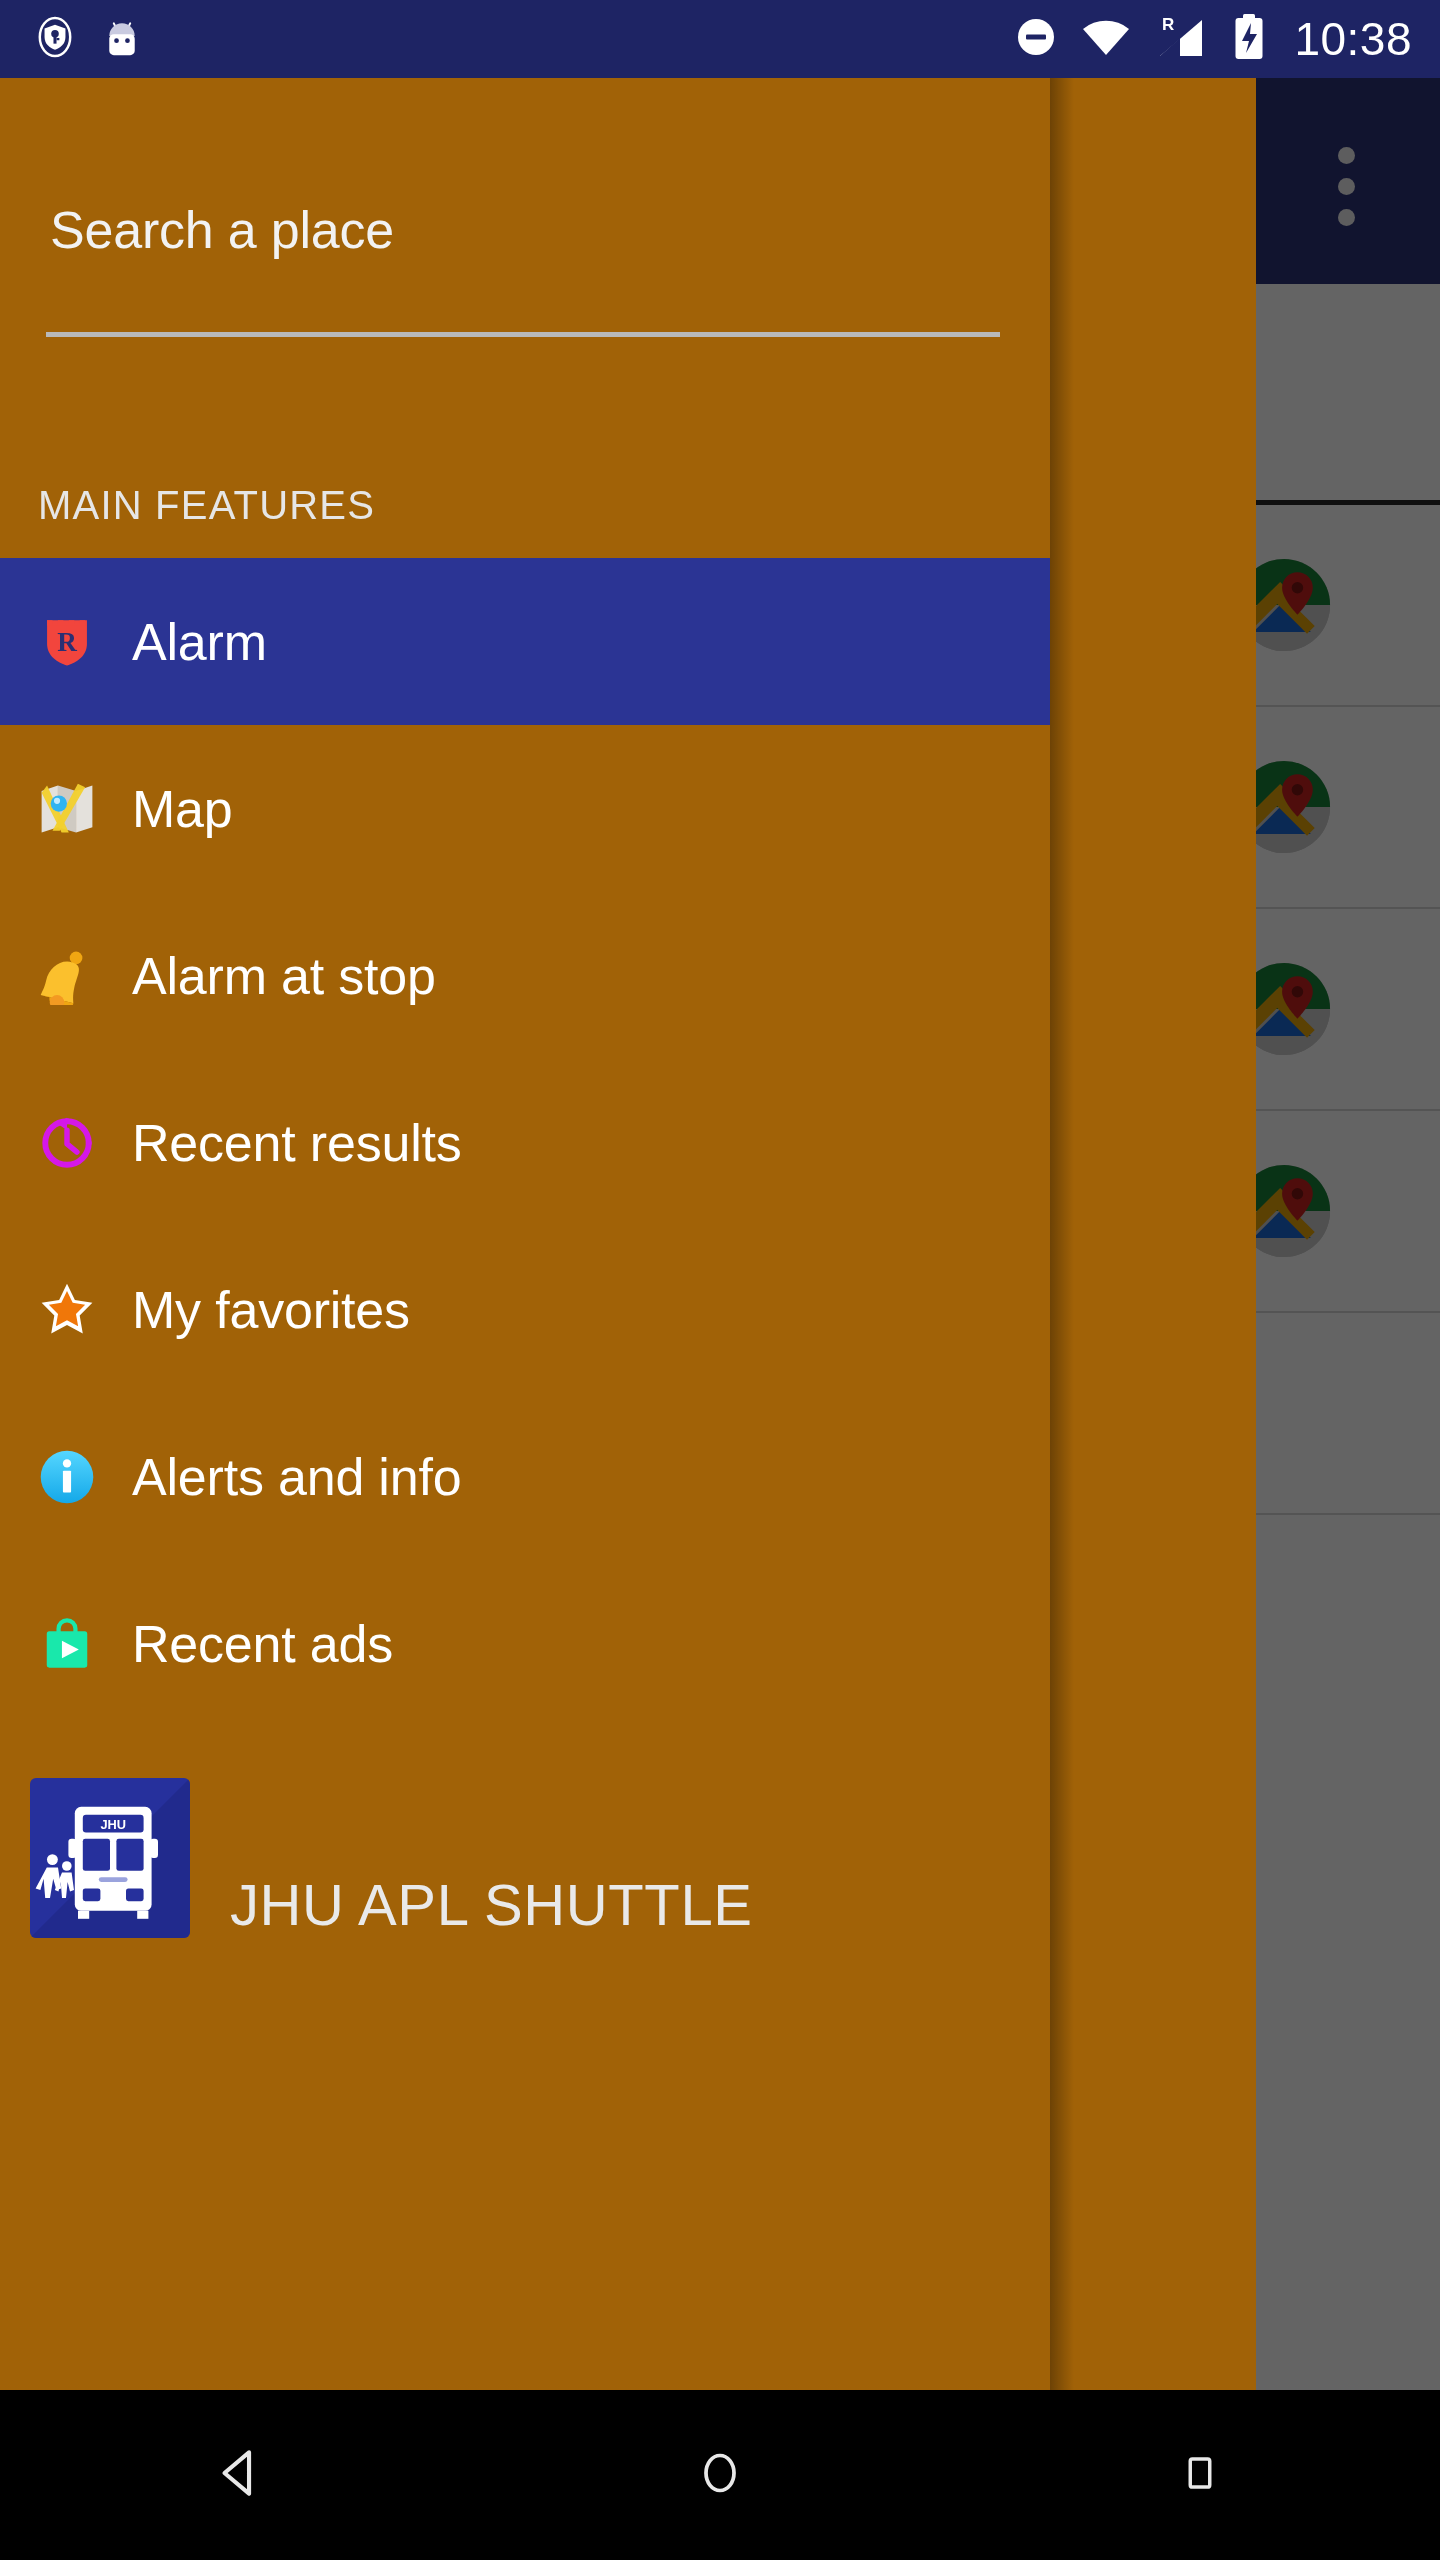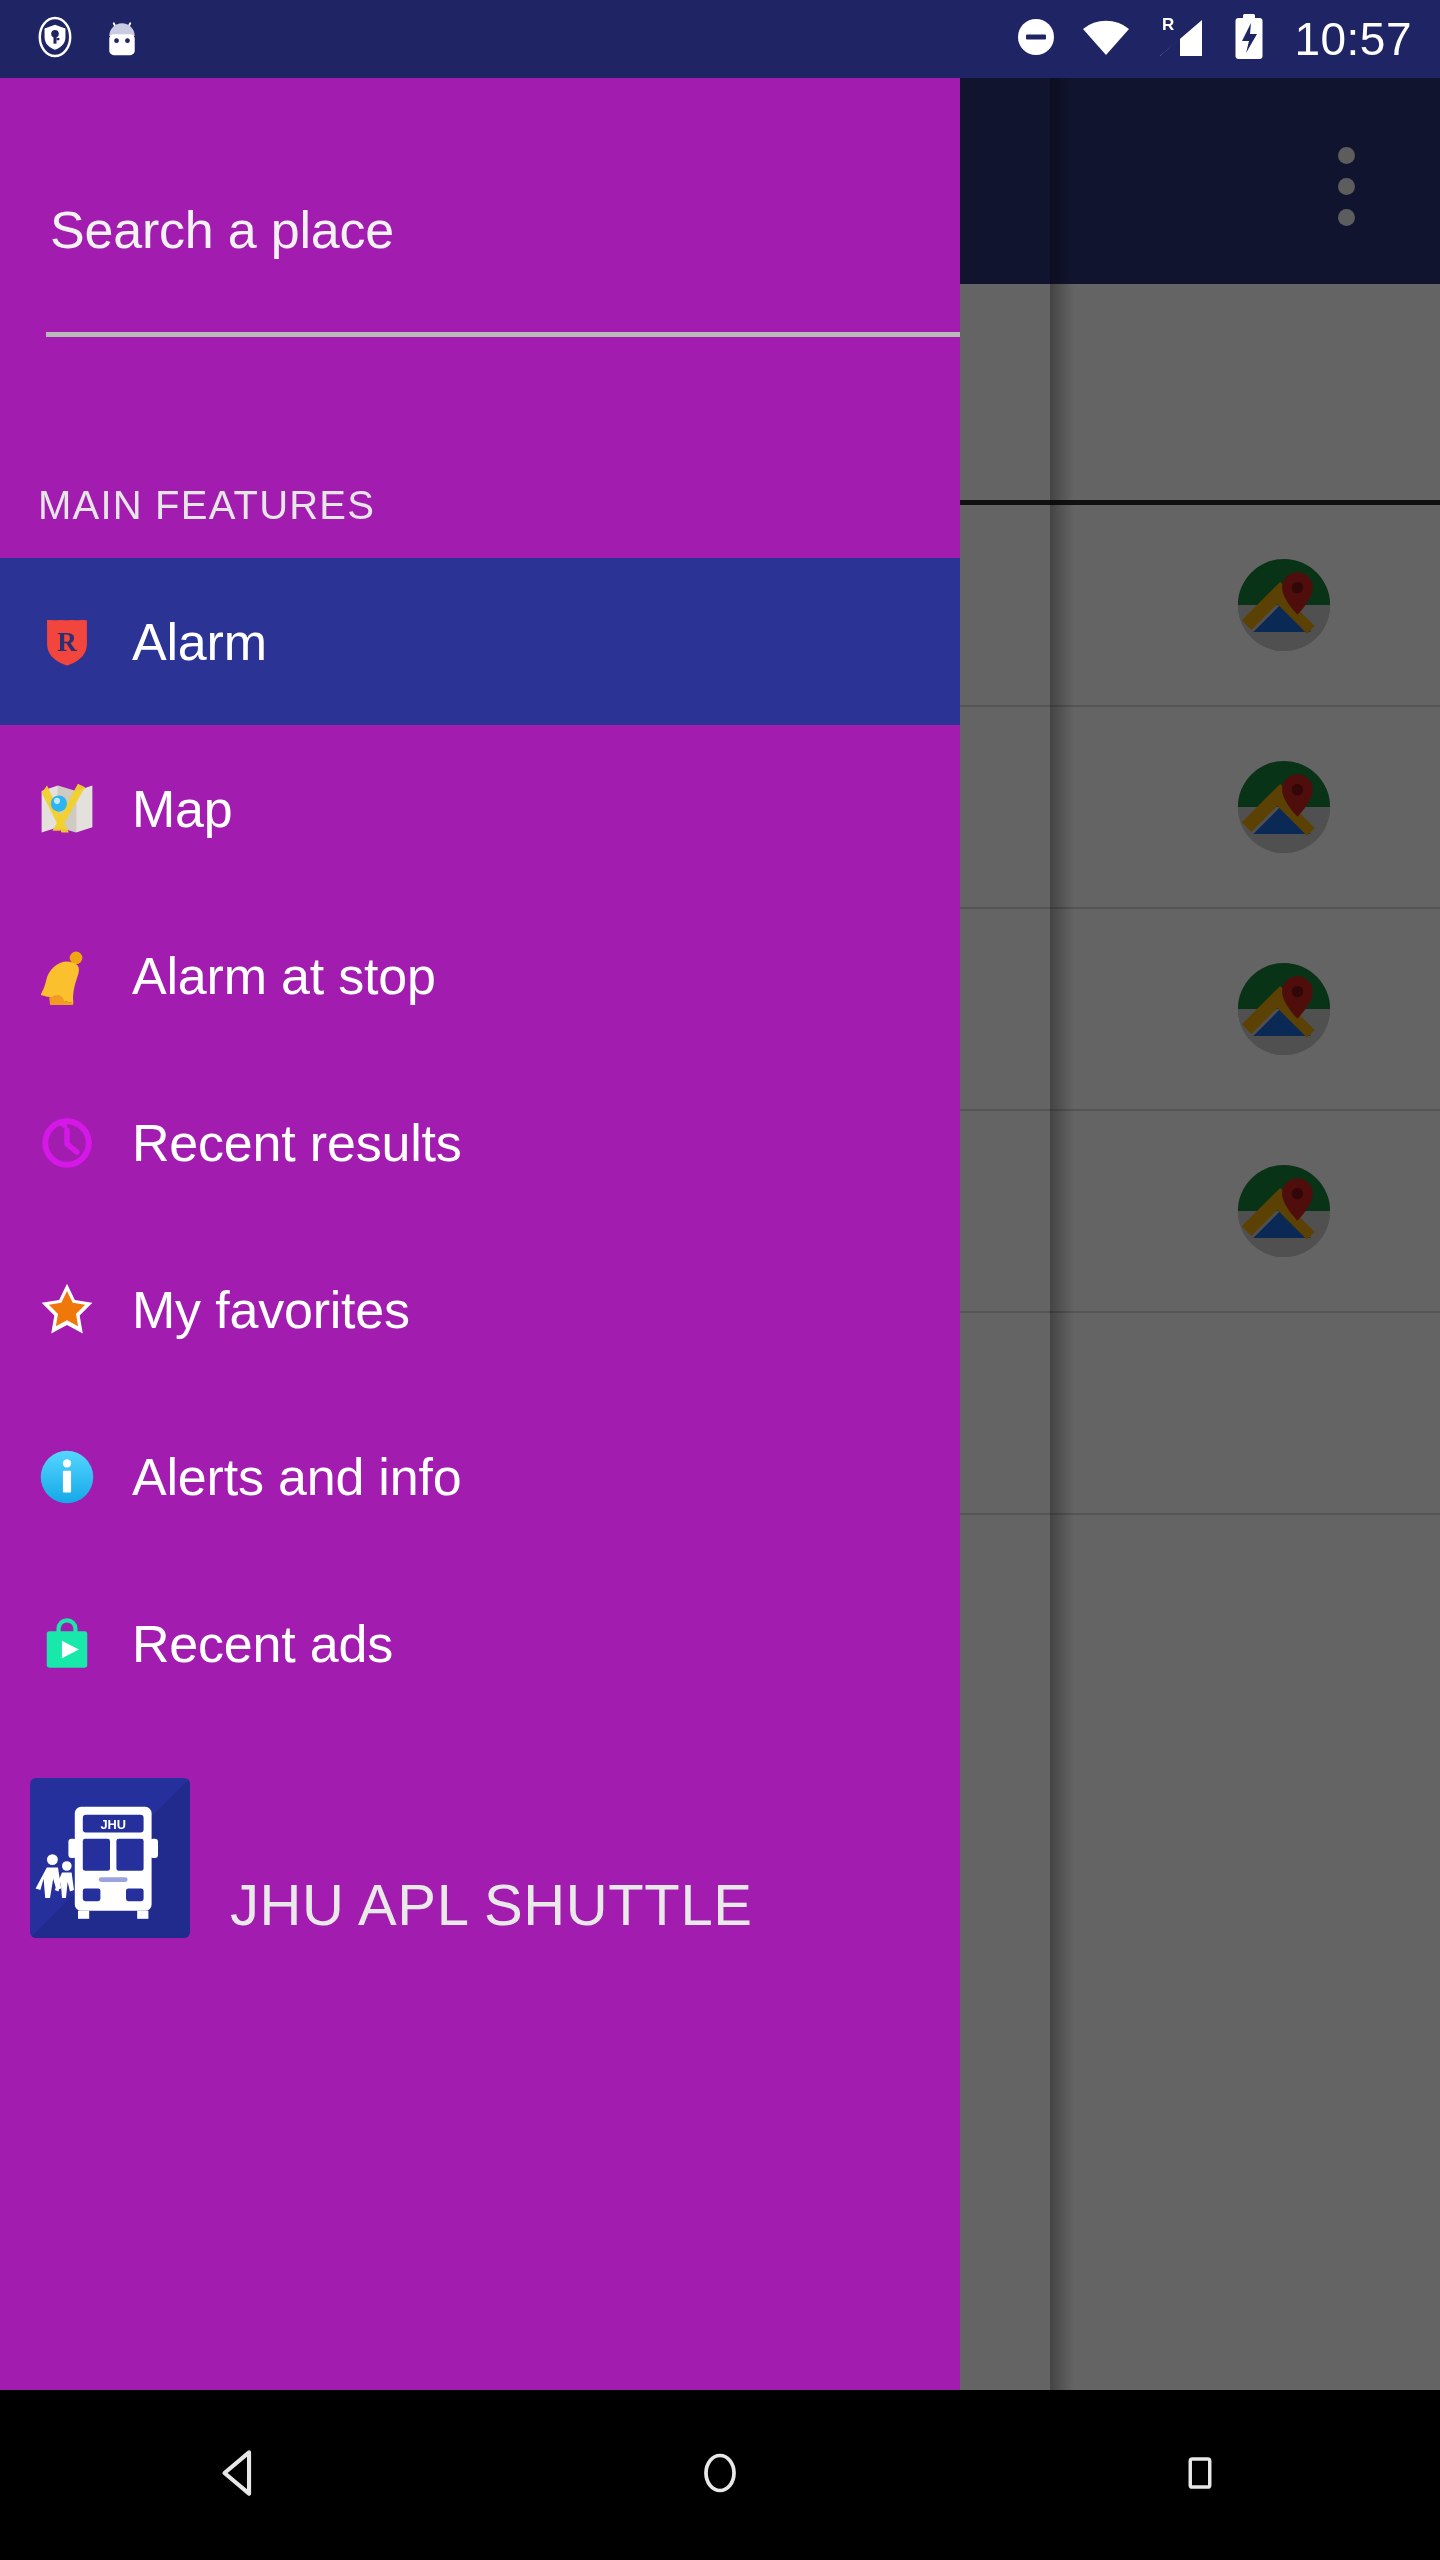--- a/index.html
+++ b/index.html
@@ -156,23 +156,23 @@
     width: 1440px;
     height: 2312px;
     background: rgba(0,0,0,0.60);
     z-index: 20;
   }
 
   
   .drawer {
     position: absolute;
     top: 78px; left: 0;
-    width: 960px;
+    width: 1256px;
     height: 2312px;
-    background: #a21caf;
+    background: #a16207;
     z-index: 30;
     overflow: hidden;
   }
   .drawer-shadow {
     position: absolute;
     top: 78px;
     left: 1050px;
     width: 24px;
     height: 2312px;
     z-index: 31;
@@ -570,21 +570,21 @@
           <path d="M6 42 26 24v18z" fill="#1e2464"></path>
         </svg>
       </span>
       <span class="ic">
         <svg viewBox="0 0 34 48" width="34" height="48">
           <rect x="11" y="1" width="12" height="5" rx="1.5" fill="#ffffff"></rect>
           <rect x="3.5" y="5" width="27" height="41" rx="3" fill="#ffffff"></rect>
           <path d="M19 10 10 28h7l-3 12 11-19h-7z" fill="#1e2464"></path>
         </svg>
       </span>
-      <span class="sb-clock">10:57</span>
+      <span class="sb-clock">10:38</span>
     </div>
   </div>
 
   <div class="navbar">
     <div class="nav-btn">
       <span>
         <svg viewBox="0 0 48 48" width="62" height="62">
           <path d="M31 8 12 24l19 16z" fill="none" stroke="#e8e8e8" stroke-width="3.2" stroke-linejoin="round"></path>
         </svg>
       </span>

